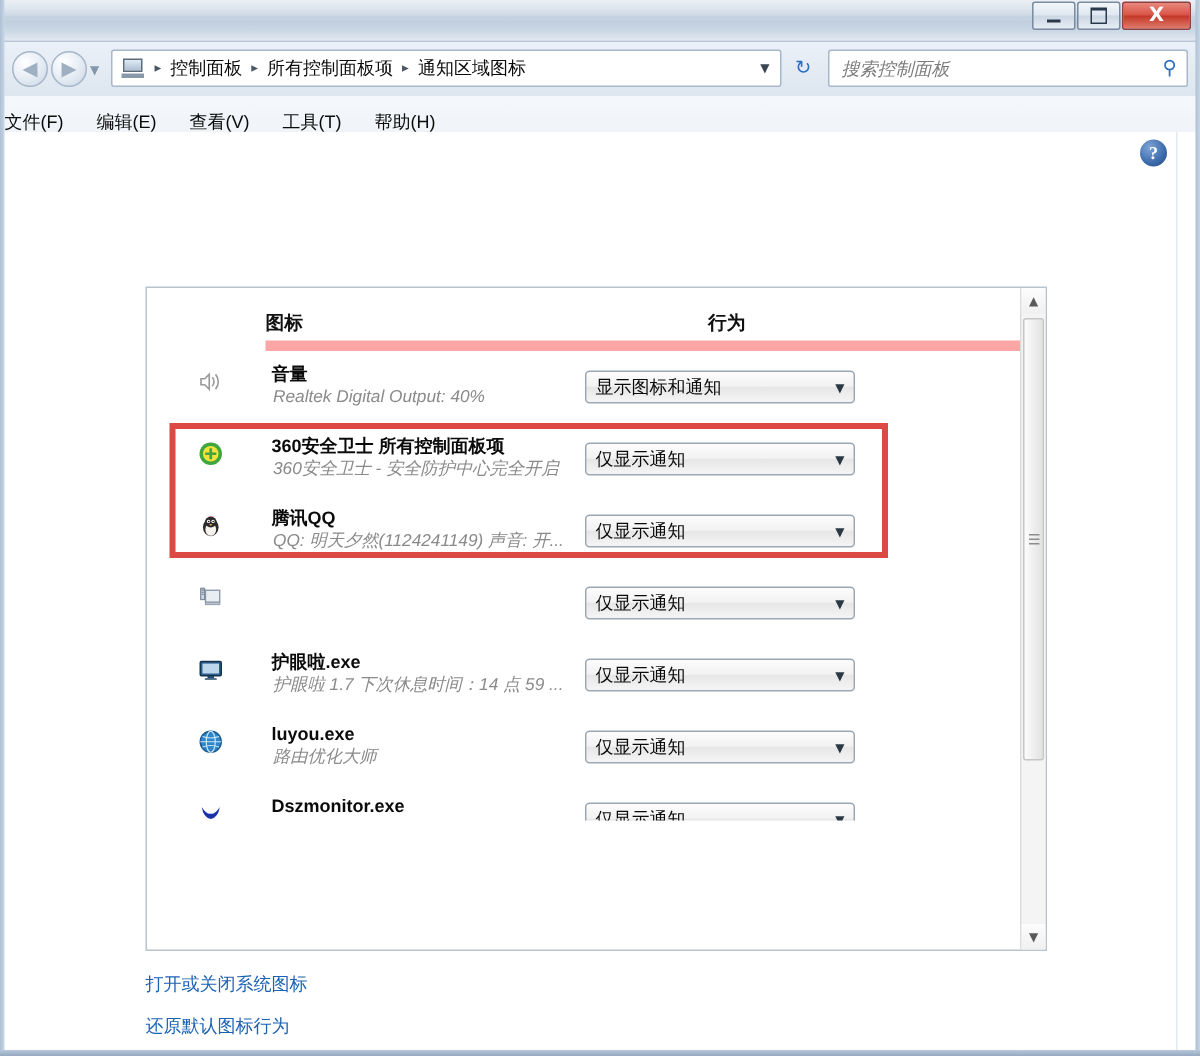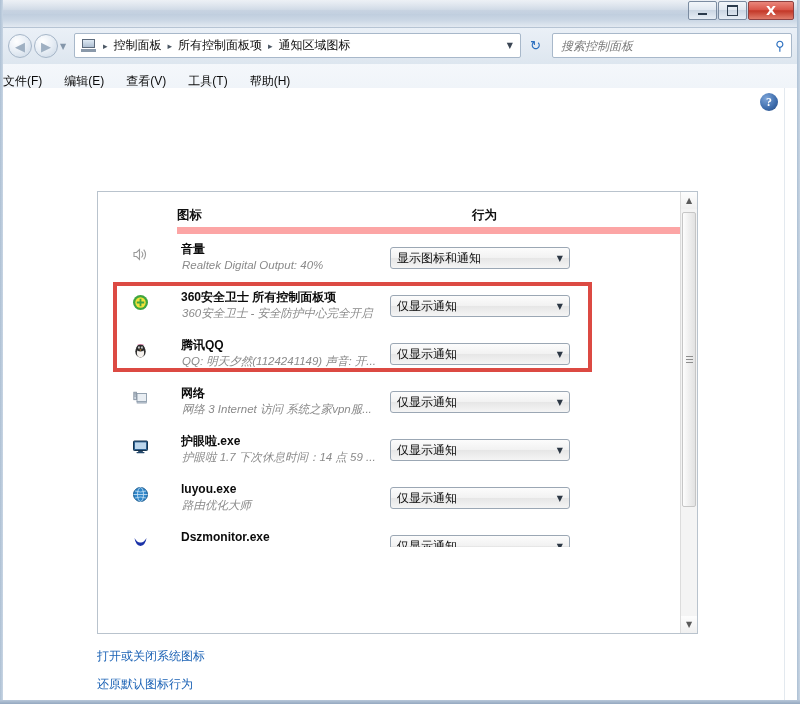--- a/index.html
+++ b/index.html
@@ -608,24 +608,20 @@
 
           <div class="row">
             <svg class="row-icon" viewBox="0 0 17 17">
               <rect x="5" y="3.5" width="9.5" height="8" fill="#e9eef3" stroke="#8b99a8" stroke-width="0.9"></rect>
               <rect x="5" y="11.5" width="9.5" height="1.6" fill="#b9c4d0" stroke="#8b99a8" stroke-width="0.6"></rect>
               <rect x="1.8" y="2.2" width="2.6" height="7.5" fill="#cfd8e2" stroke="#7d8b9a" stroke-width="0.8"></rect>
               <line x1="2.4" y1="3.4" x2="3.8" y2="3.4" stroke="#6d7b8a" stroke-width="0.7"></line>
               <line x1="2.4" y1="4.8" x2="3.8" y2="4.8" stroke="#6d7b8a" stroke-width="0.7"></line>
               <line x1="2.4" y1="6.2" x2="3.8" y2="6.2" stroke="#6d7b8a" stroke-width="0.7"></line>
             </svg>
-            <div class="row-text">
-              <div class="row-name">网络</div>
-              <div class="row-sub">网络 3 Internet 访问 系统之家vpn服...</div>
-            </div>
             <div class="row-combo">
               <span class="combo-value">仅显示通知</span>
               <span class="combo-caret">▼</span>
             </div>
           </div>
 
           <div class="row">
             <svg class="row-icon" viewBox="0 0 17 17">
               <rect x="1.5" y="3" width="14" height="9.5" rx="0.8" fill="#2d5f8f" stroke="#14334f" stroke-width="1"></rect>
               <rect x="3" y="4.4" width="11" height="6.6" fill="#bcd6ec"></rect>

